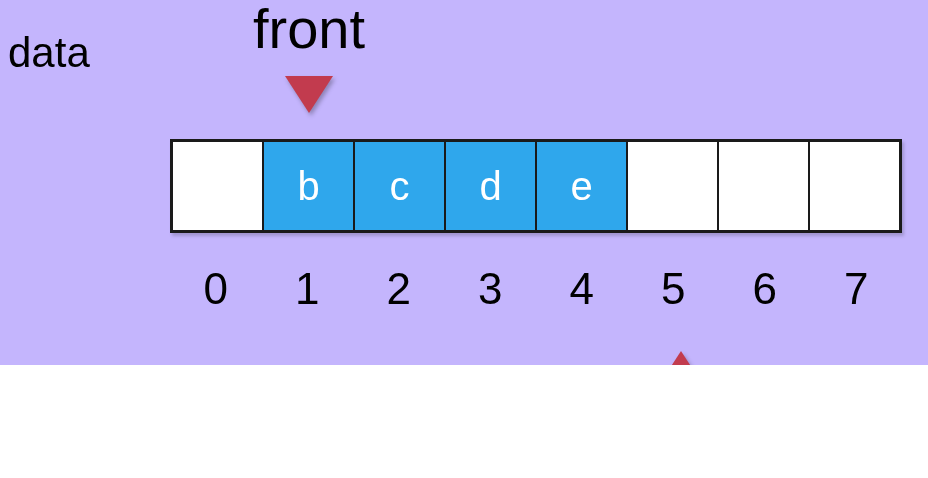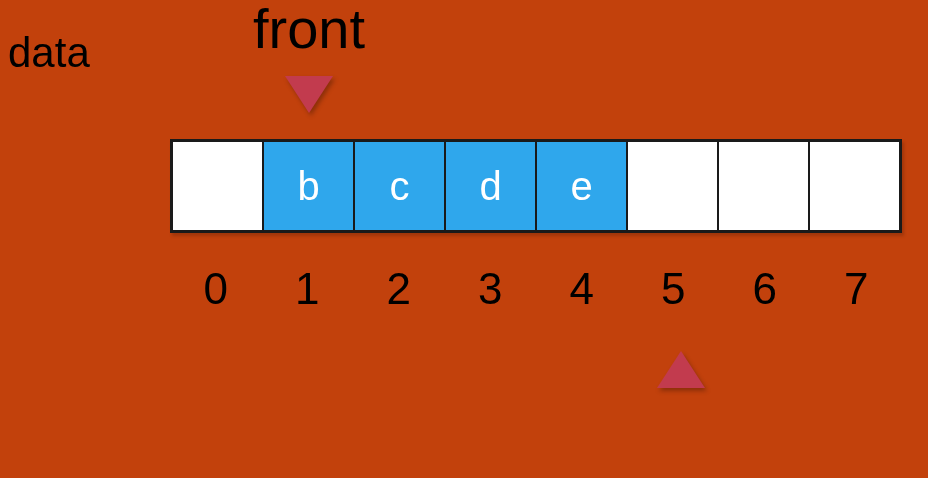--- a/index.html
+++ b/index.html
@@ -8,22 +8,22 @@
     --border: #1A1A1A;
     --cell-text: #FFFFFF;
     --label-text: #000000;
   }
   * { margin: 0; padding: 0; box-sizing: border-box; }
   html, body { background: #ffffff; }
   body { font-family: "Liberation Sans", sans-serif; }
   .canvas {
     position: relative;
     width: 928px;
-    height: 478px;
-    background: #c2410c;
+    height: 365px;
+    background: #c4b5fd;
     overflow: hidden;
   }
   .data-label {
     position: absolute;
     left: 8px;
     top: 30px;
     font-size: 42px;
     line-height: 1.1;
     color: var(--label-text);
   }

